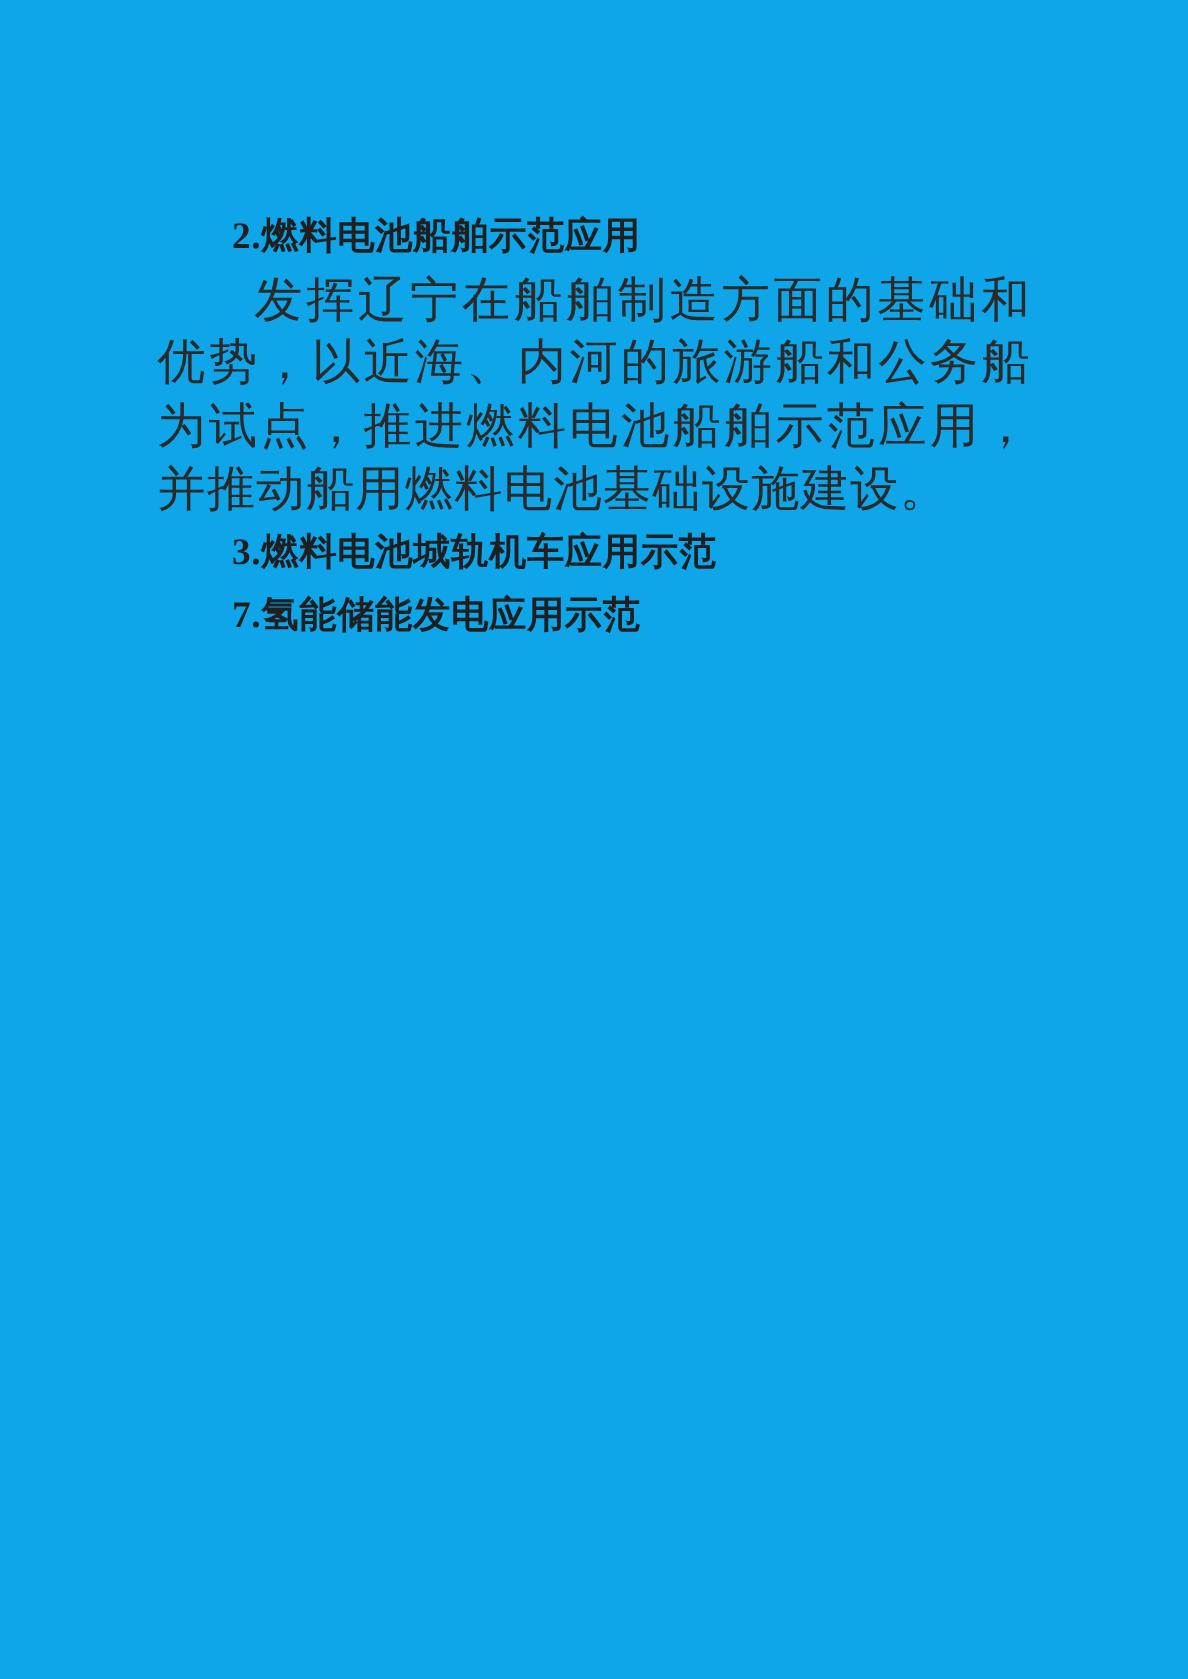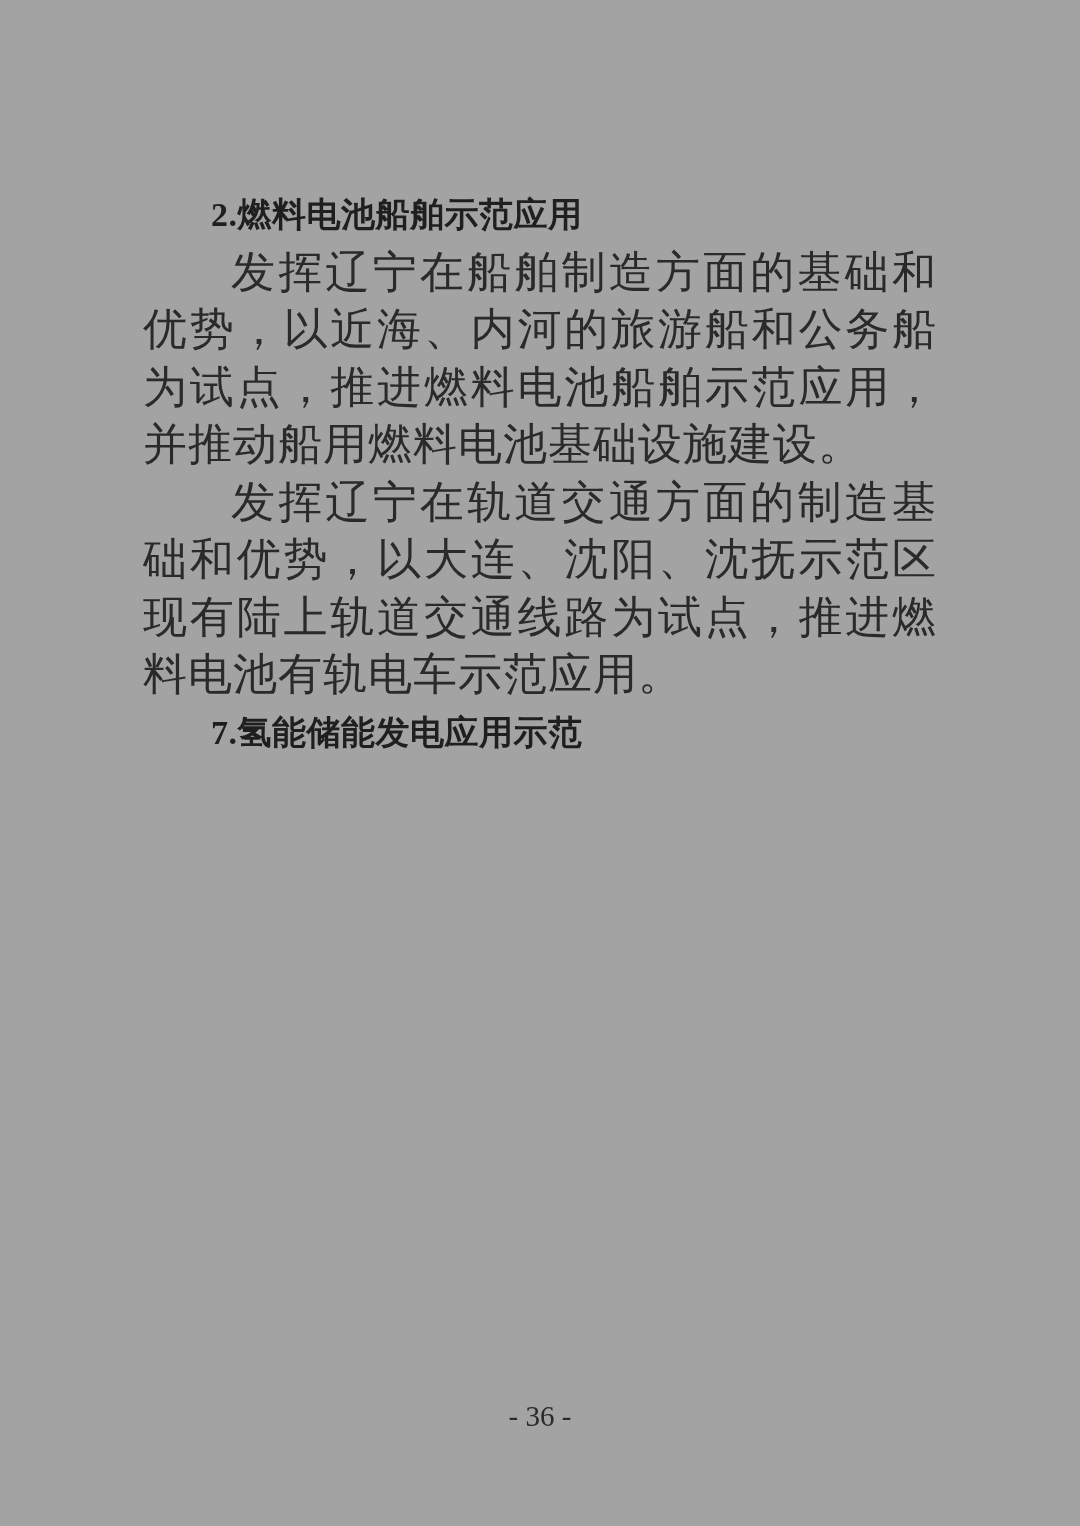--- a/index.html
+++ b/index.html
@@ -5,21 +5,21 @@
   html, body {
     margin: 0;
     padding: 0;
     background: #e9e9e9;
   }
   .page {
     position: relative;
     width: 1080px;
     height: 1526px;
     margin: 0 auto;
-    background: #a3a3a3;
+    background: #0ea5e9;
     overflow: hidden;
     font-family: "Liberation Serif", "DejaVu Serif", serif;
     color: #262626;
   }
   .content {
     position: absolute;
     top: 186px;
     left: 143px;
     width: 794px;
   }
@@ -55,20 +55,19 @@
 </style>
 </head>
 <body>
 
 <div class="page">
   <div class="content">
 
     <h3 class="section-heading">2.燃料电池船舶示范应用</h3>
     <p class="section-body">发挥辽宁在船舶制造方面的基础和优势，以近海、内河的旅游船和公务船为试点，推进燃料电池船舶示范应用，并推动船用燃料电池基础设施建设。</p>
 
-    <p class="section-body">发挥辽宁在轨道交通方面的制造基础和优势，以大连、沈阳、沈抚示范区现有陆上轨道交通线路为试点，推进燃料电池有轨电车示范应用。</p>
+    <h3 class="section-heading">3.燃料电池城轨机车应用示范</h3>
 
     <h3 class="section-heading">7.氢能储能发电应用示范</h3>
 
   </div>
 
-  <div class="footer">- 36 -</div>
 </div>
 
 </body></html>

